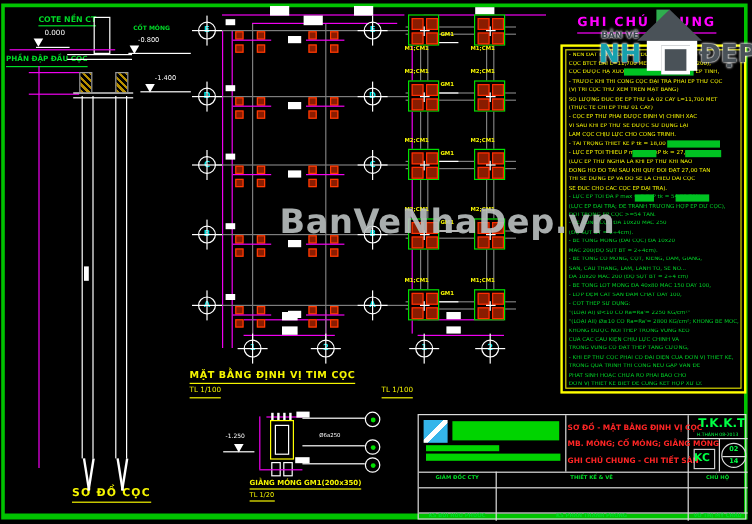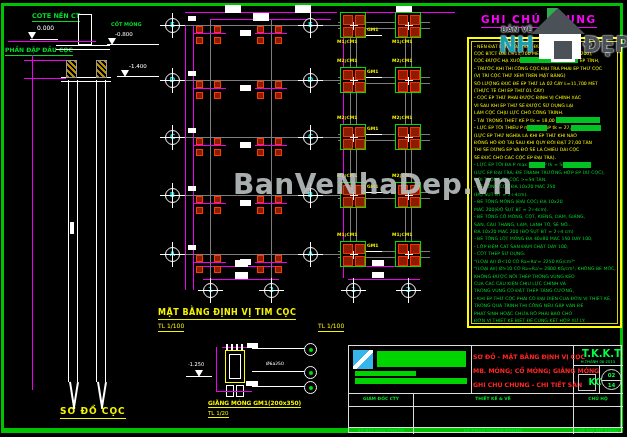--- a/index.html
+++ b/index.html
@@ -107,21 +107,21 @@
     <div class="abs" style="left:124px;top:3px;width:98px;height:43px;display:flex;flex-direction:column;justify-content:space-around;text-align:center;">
       <span class="red bold" style="font-size:6.2px;white-space:nowrap;">SƠ ĐỒ - MẶT BẰNG ĐỊNH VỊ CỌC</span>
       <span class="red bold" style="font-size:6.2px;white-space:nowrap;">MB. MÓNG; CỔ MÓNG; GIẰNG MÓNG</span>
       <span class="red bold" style="font-size:6.2px;white-space:nowrap;">GHI CHÚ CHUNG - CHI TIẾT SÀN</span>
     </div>
 
     <div class="abs bgreen bold" style="left:226px;top:2px;width:46px;text-align:right;font-size:10px;">T.K.K.T</div>
     <div class="abs bgreen" style="left:226px;top:13px;width:46px;text-align:center;font-size:3.8px;">H.THÀNH 08-2013</div>
 
     <div class="abs" style="left:229px;top:28px;width:18px;height:17px;border:1px solid #ccc;box-sizing:border-box;"></div>
-    <div class="abs bgreen bold" style="left:234px;top:31px;width:24px;text-align:center;font-size:9px;">KC</div>
+    <div class="abs bgreen bold" style="left:224px;top:31px;width:24px;text-align:center;font-size:9px;">KC</div>
 
     <div class="abs" style="left:252px;top:23px;width:21px;height:21px;border:1px solid #ddd;border-radius:50%;box-sizing:border-box;">
       <div class="tb-line" style="left:0;top:10px;width:19px;height:1px;"></div>
       <div class="abs bgreen bold" style="left:0;top:2px;width:19px;text-align:center;font-size:5.5px;">02</div>
       <div class="abs bgreen bold" style="left:0;top:12px;width:19px;text-align:center;font-size:5.5px;">14</div>
     </div>
 
     <div class="abs green bold" style="left:0;top:50px;width:64px;text-align:center;font-size:4.4px;">GIÁM ĐỐC CTY</div>
     <div class="abs green bold" style="left:64px;top:50px;width:160px;text-align:center;font-size:4.4px;">THIẾT KẾ &amp; VẼ</div>
     <div class="abs green bold" style="left:224px;top:50px;width:50px;text-align:center;font-size:4.4px;">CHỦ HỘ</div>

